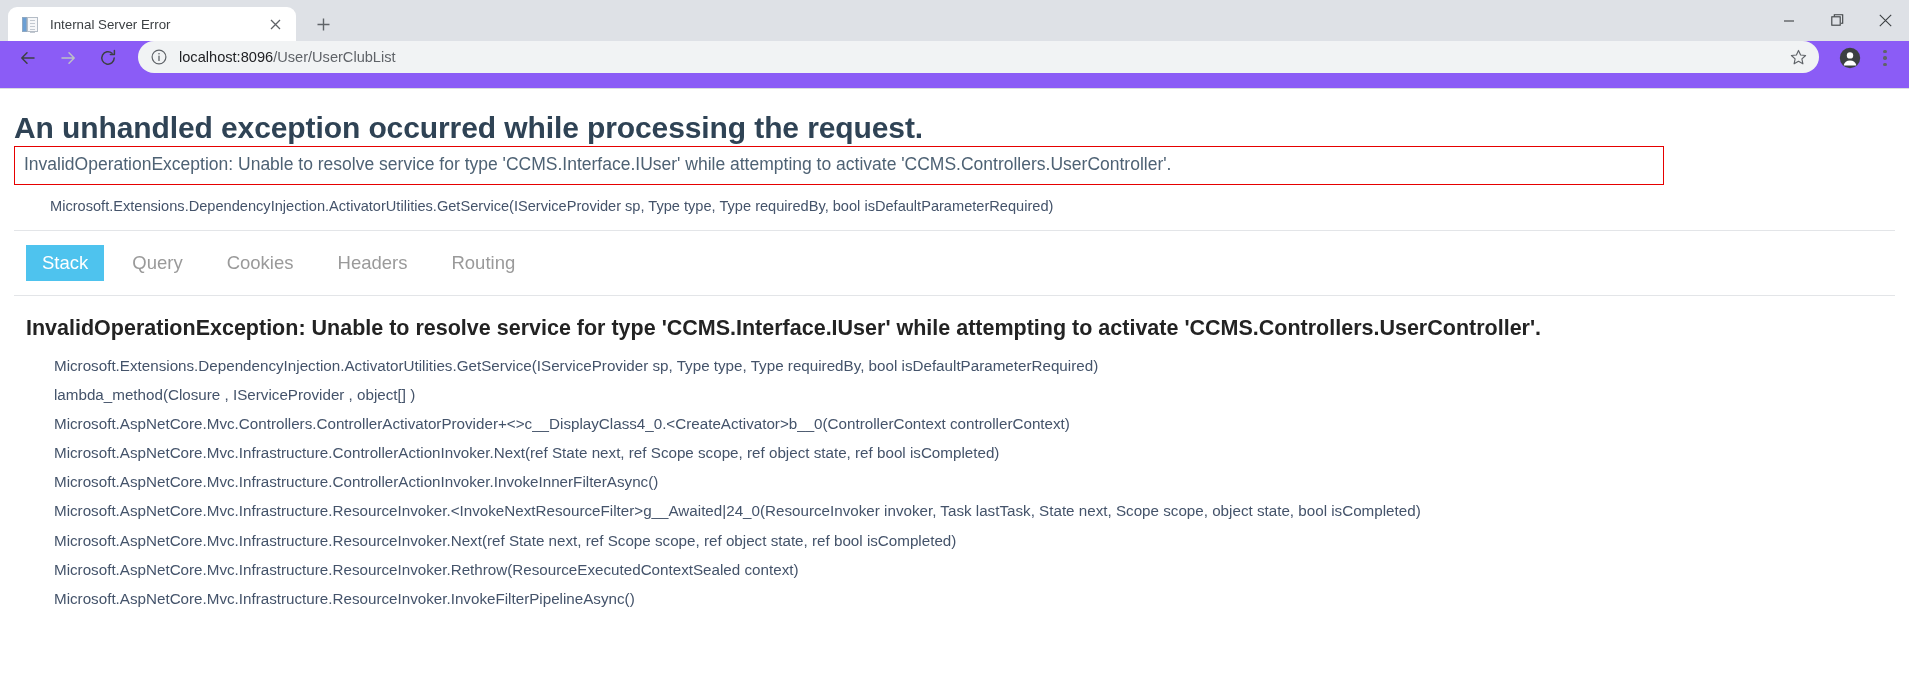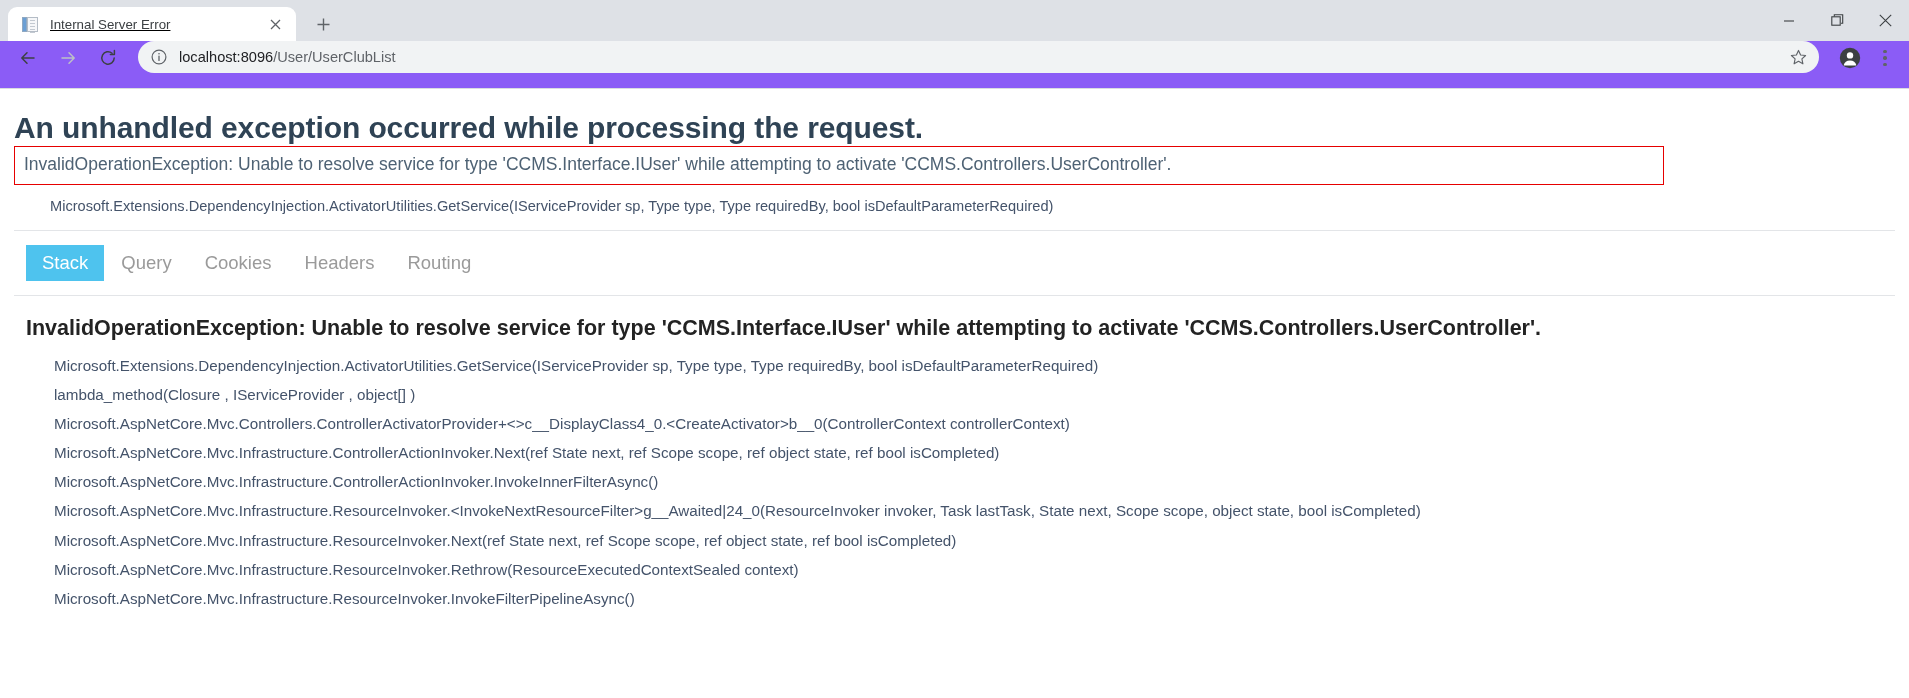--- a/index.html
+++ b/index.html
@@ -25,21 +25,20 @@
   }
   .tab {
     height: 34px;
     width: 288px;
     background: #ffffff;
     border-radius: 9px 9px 0 0;
     display: flex;
     align-items: center;
     padding: 0 10px 0 14px;
     position: relative;
-    text-decoration: underline;
   }
   .tab-favicon {
     width: 17px; height: 17px;
     flex: none;
     margin-right: 11px;
     position: relative;
   }
   .tab-favicon .fav-a {
     position:absolute; left:0; top:1px; width:5px; height:15px;
     background:#6b9fd4; border:1px solid #8fa8c2;
@@ -175,21 +174,21 @@
     margin: 13px 0 0 36px;
     white-space: nowrap;
   }
   .tabs-sep {
     border-top: 1px solid #e3e5e8;
     margin: 16px 0 0 0;
   }
   .tabsrow {
     display: flex;
     align-items: center;
-    gap: 1px;
+    gap: 12px;
     margin: 14px 0 0 12px;
   }
   .ptab {
     font-size: 18.5px;
     color: #9a9a9a;
     padding: 7px 16px;
     white-space: nowrap;
   }
   .ptab.active {
     background: #4ec3ee;

